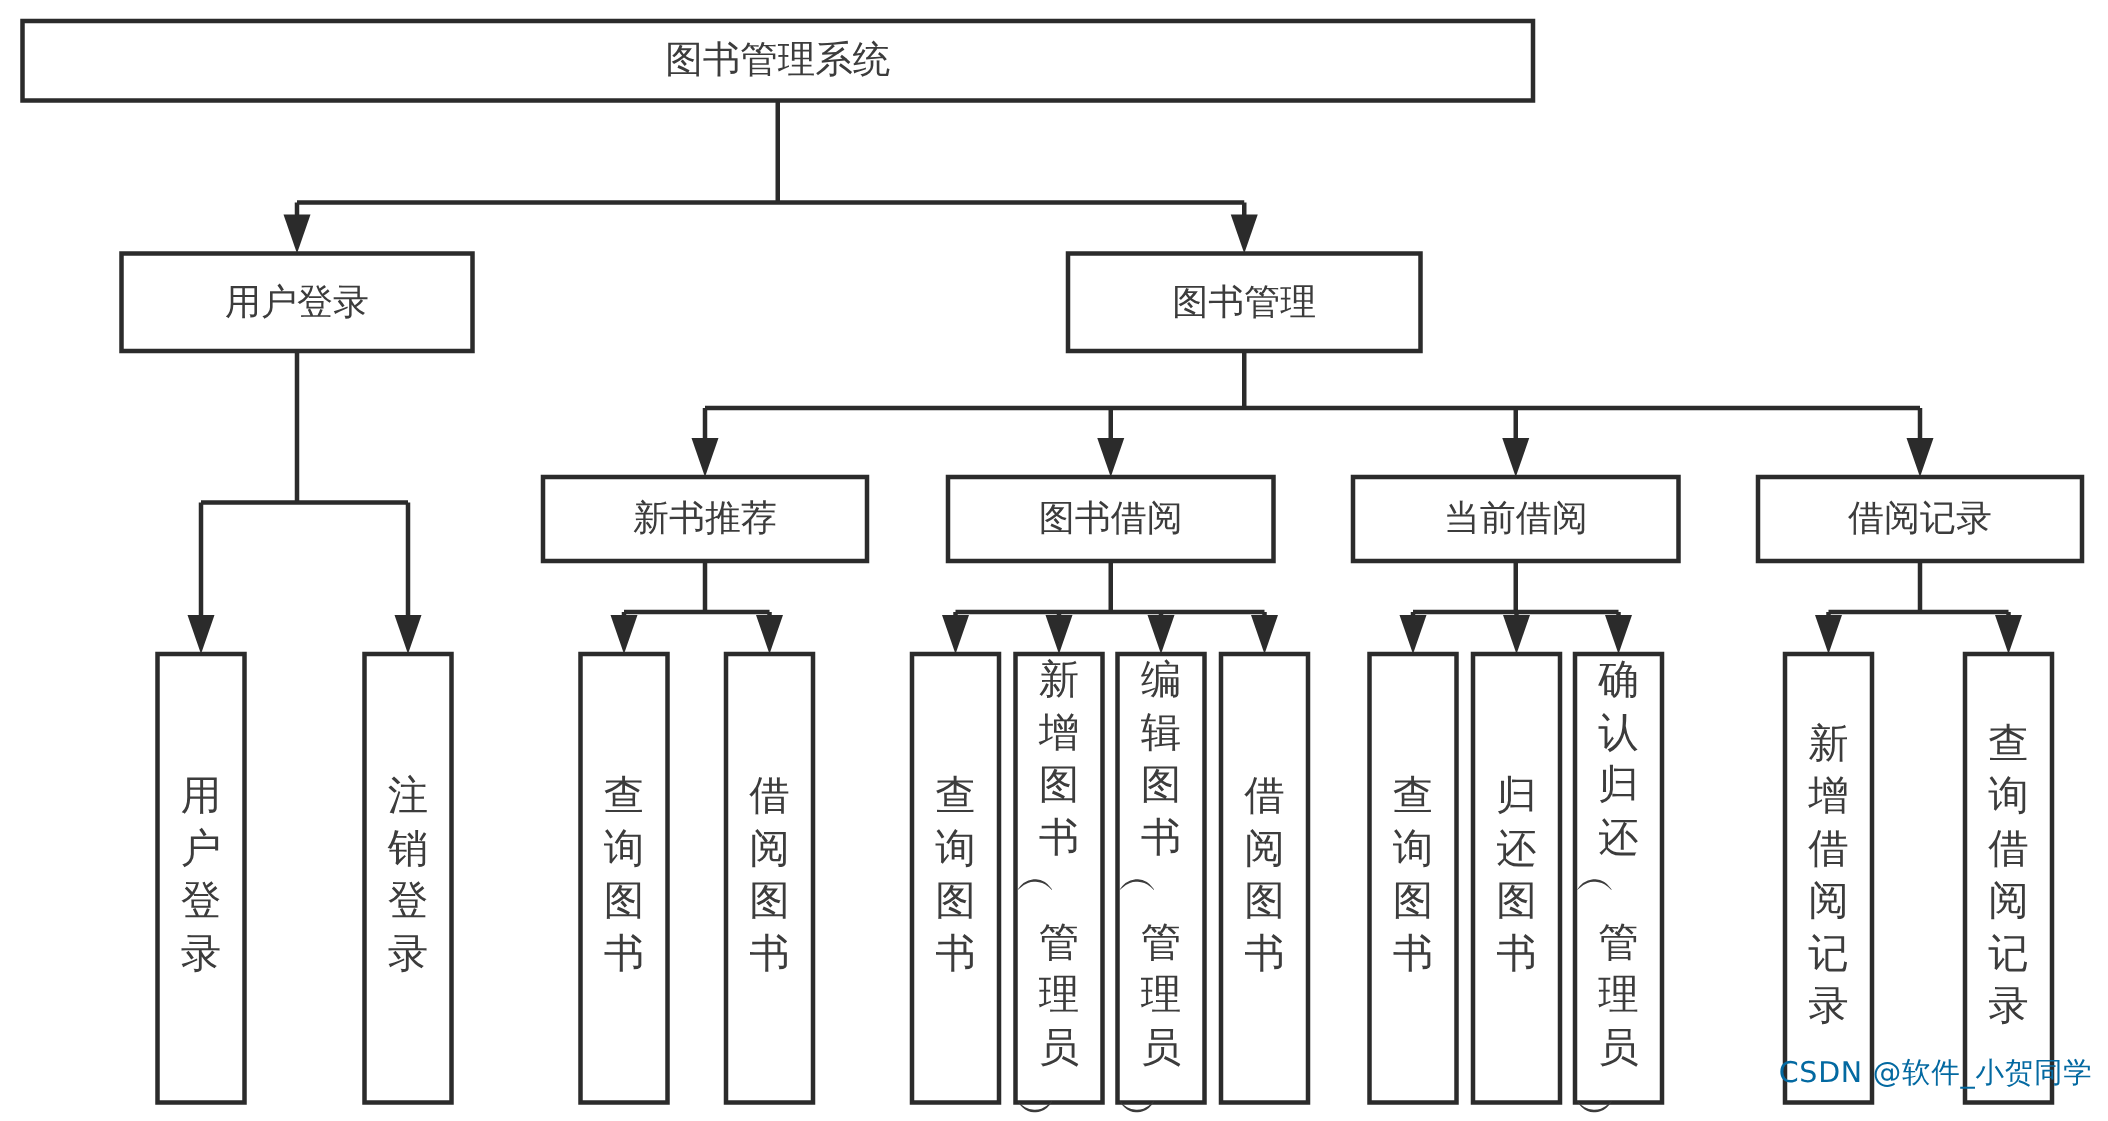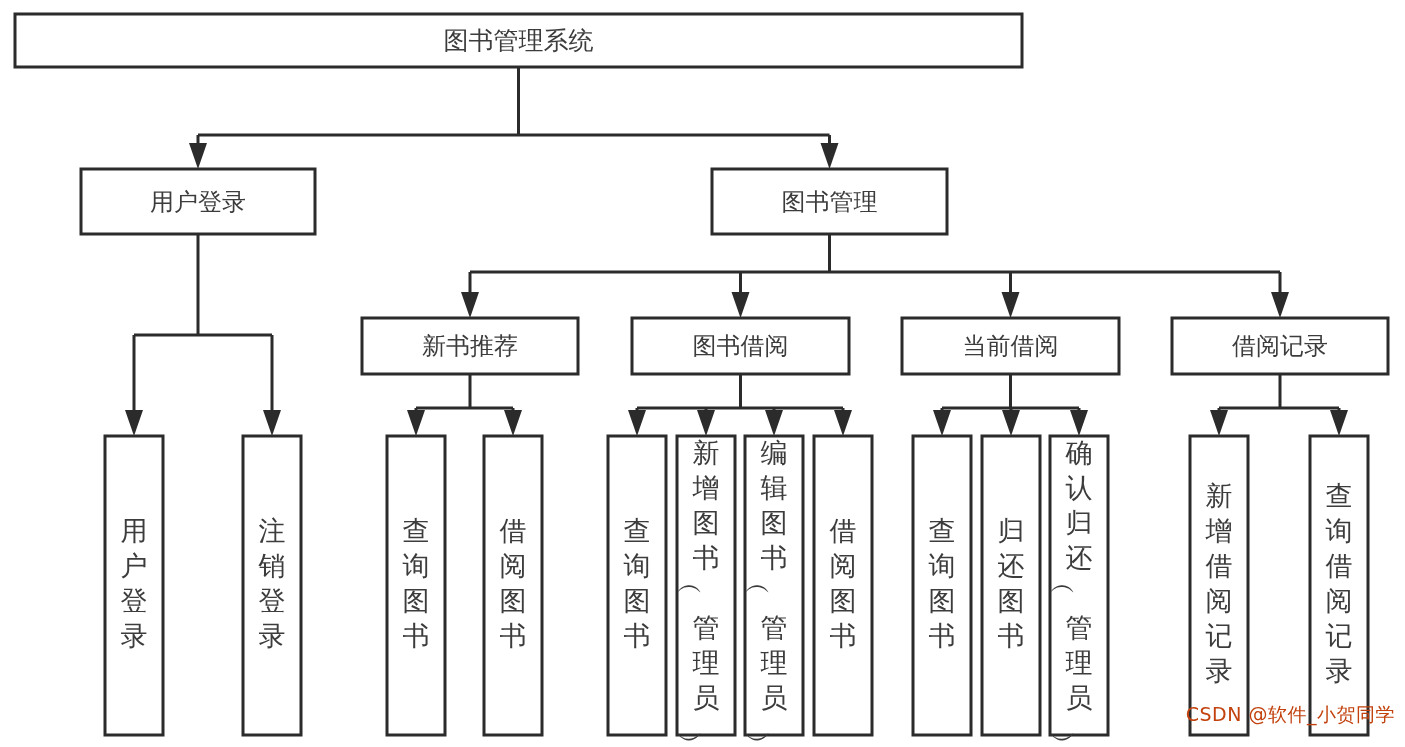--- a/index.html
+++ b/index.html
@@ -37,21 +37,21 @@
     stroke-linecap:butt;
   }
   .arrow-head{fill:#2b2b2b;stroke:none;}
 
   .watermark{
     position:absolute;
     right:10px;
     bottom:4px;
     font-family:"DejaVu Sans","Liberation Sans",sans-serif;
     font-size:19px;
-    color:#c2410c;
+    color:#0369a1;
     white-space:nowrap;
     letter-spacing:0.5px;
     user-select:none;
   }
 </style>
 </head>
 <body>
 
 <div id="diagram-root">
   <svg id="tree" viewBox="0 0 1405 747" xmlns="http://www.w3.org/2000/svg">

